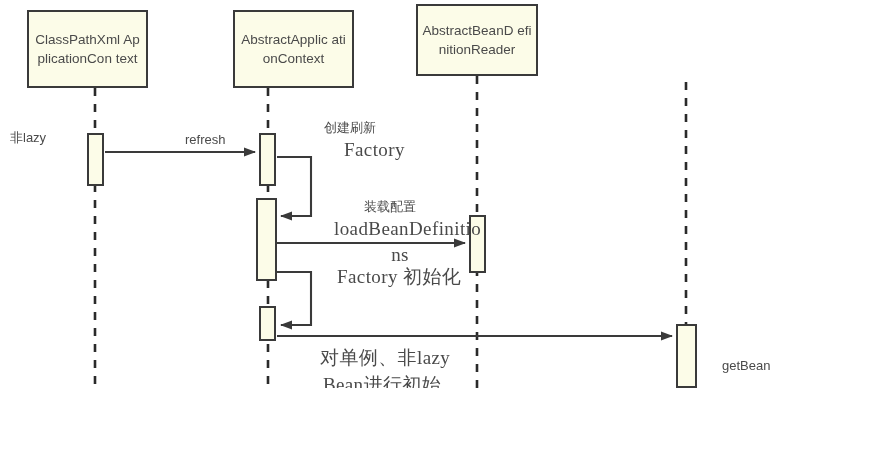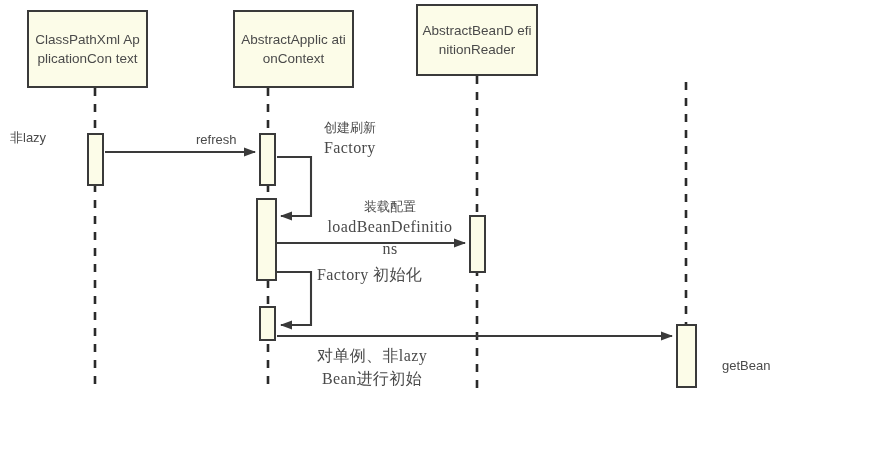--- a/index.html
+++ b/index.html
@@ -58,22 +58,23 @@
     color: #4a4a4a;
     white-space: pre;
     line-height: 1.32;
   }
   .sans {
     font-family: "Liberation Sans", sans-serif;
     font-size: 13px;
   }
   .mono-ish {
     font-family: "Liberation Serif", serif;
-    font-size: 16px;
+    font-size: 19px;
     letter-spacing: 0.4px;
+    margin-left: 20px;
   }
   .center { text-align: center; }
   .left { text-align: left; }
 </style>
 </head>
 <body>
 
 <div id="diagram-root">
 
   <svg class="seq" viewBox="0 0 890 459" xmlns="http://www.w3.org/2000/svg">
@@ -131,21 +132,21 @@
   <div class="activation" style="left:256px; top:198px; width:21px; height:83px;"></div>
 
   <div class="activation" style="left:259px; top:306px; width:17px; height:35px;"></div>
 
   <div class="activation" style="left:469px; top:215px; width:17px; height:58px;"></div>
 
   <div class="activation" style="left:676px; top:324px; width:21px; height:64px;"></div>
 
   <div class="msg-label sans left" style="left:10px; top:129px;">非lazy</div>
 
-  <div class="msg-label sans left" style="left:185px; top:131px;margin-left:11px;">refresh</div>
+  <div class="msg-label sans left" style="left:185px; top:131px;">refresh</div>
 
   <div style="position:absolute; left:324px; top:119px;">
     <div class="msg-label sans left" style="position:static;">创建刷新</div>
     <div class="msg-label mono-ish left" style="position:static; margin-top:1px;">Factory</div>
   </div>
 
   <div style="position:absolute; left:314px; top:198px; width:152px;">
     <div class="msg-label sans center" style="position:static;">装载配置</div>
     <div class="msg-label mono-ish center" style="position:static; margin-top:1px;">loadBeanDefinitio</div>
     <div class="msg-label mono-ish center" style="position:static; margin-top:1px;">ns</div>

